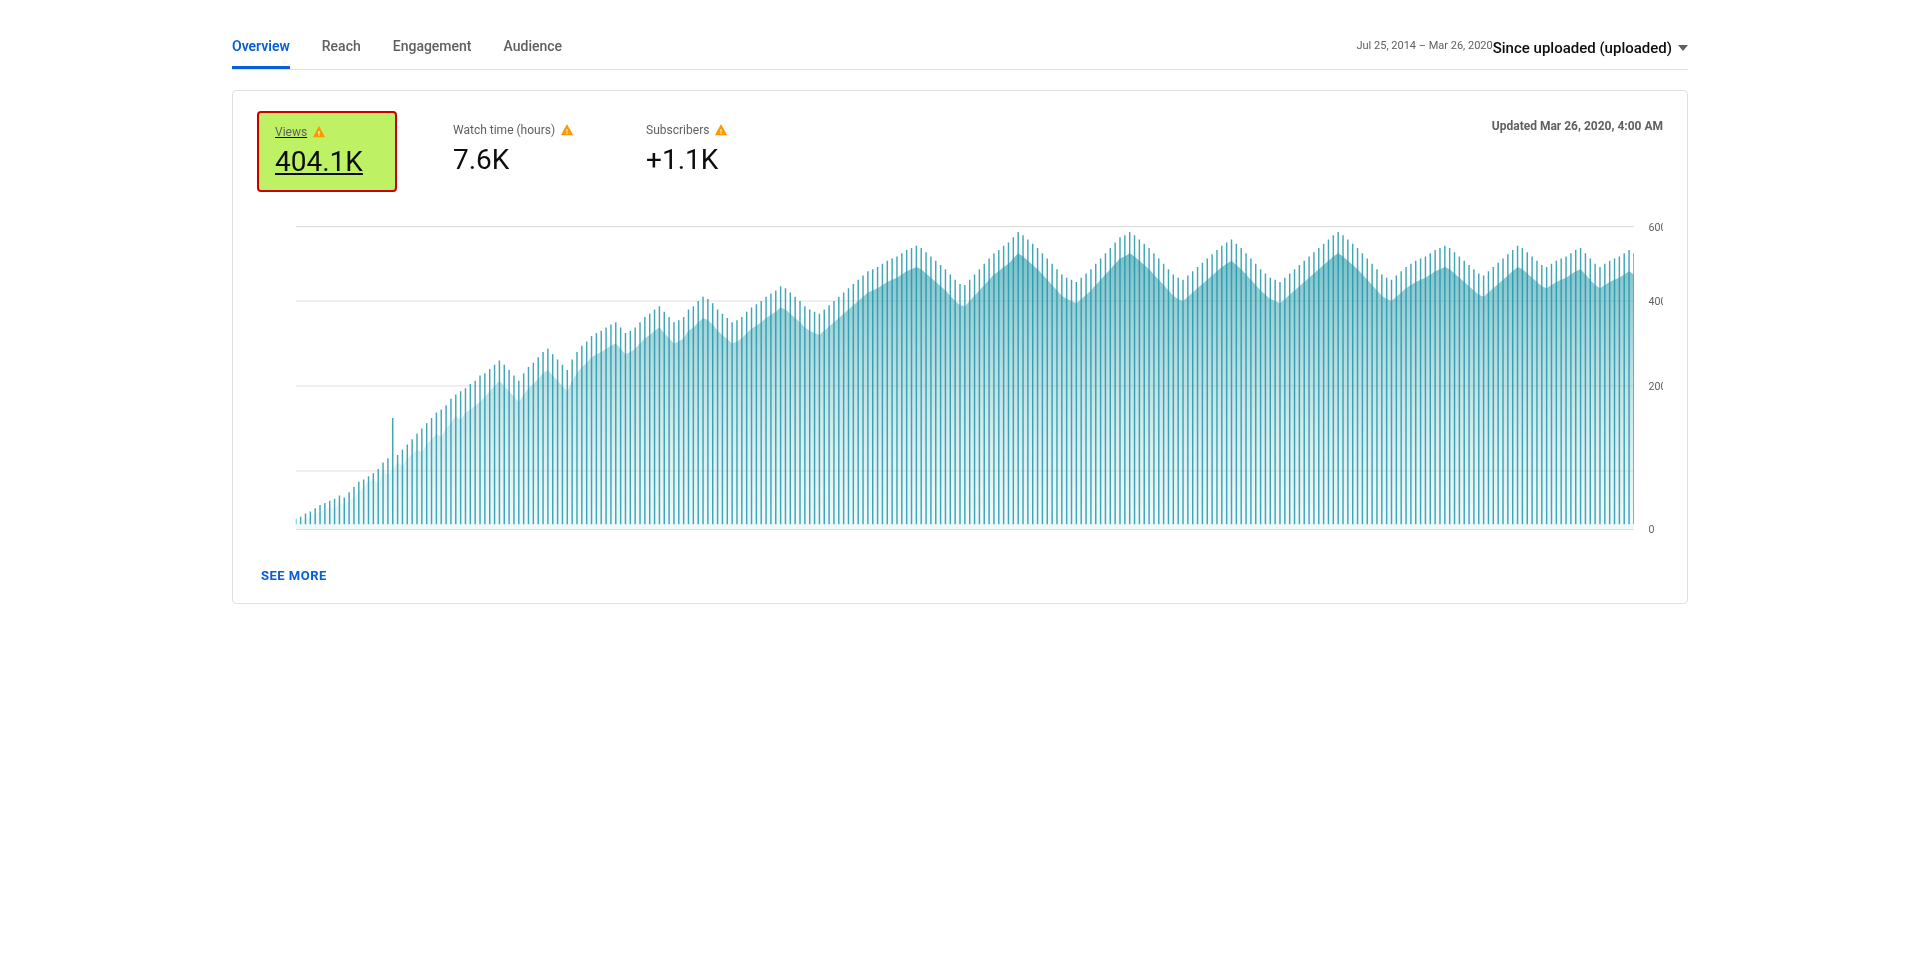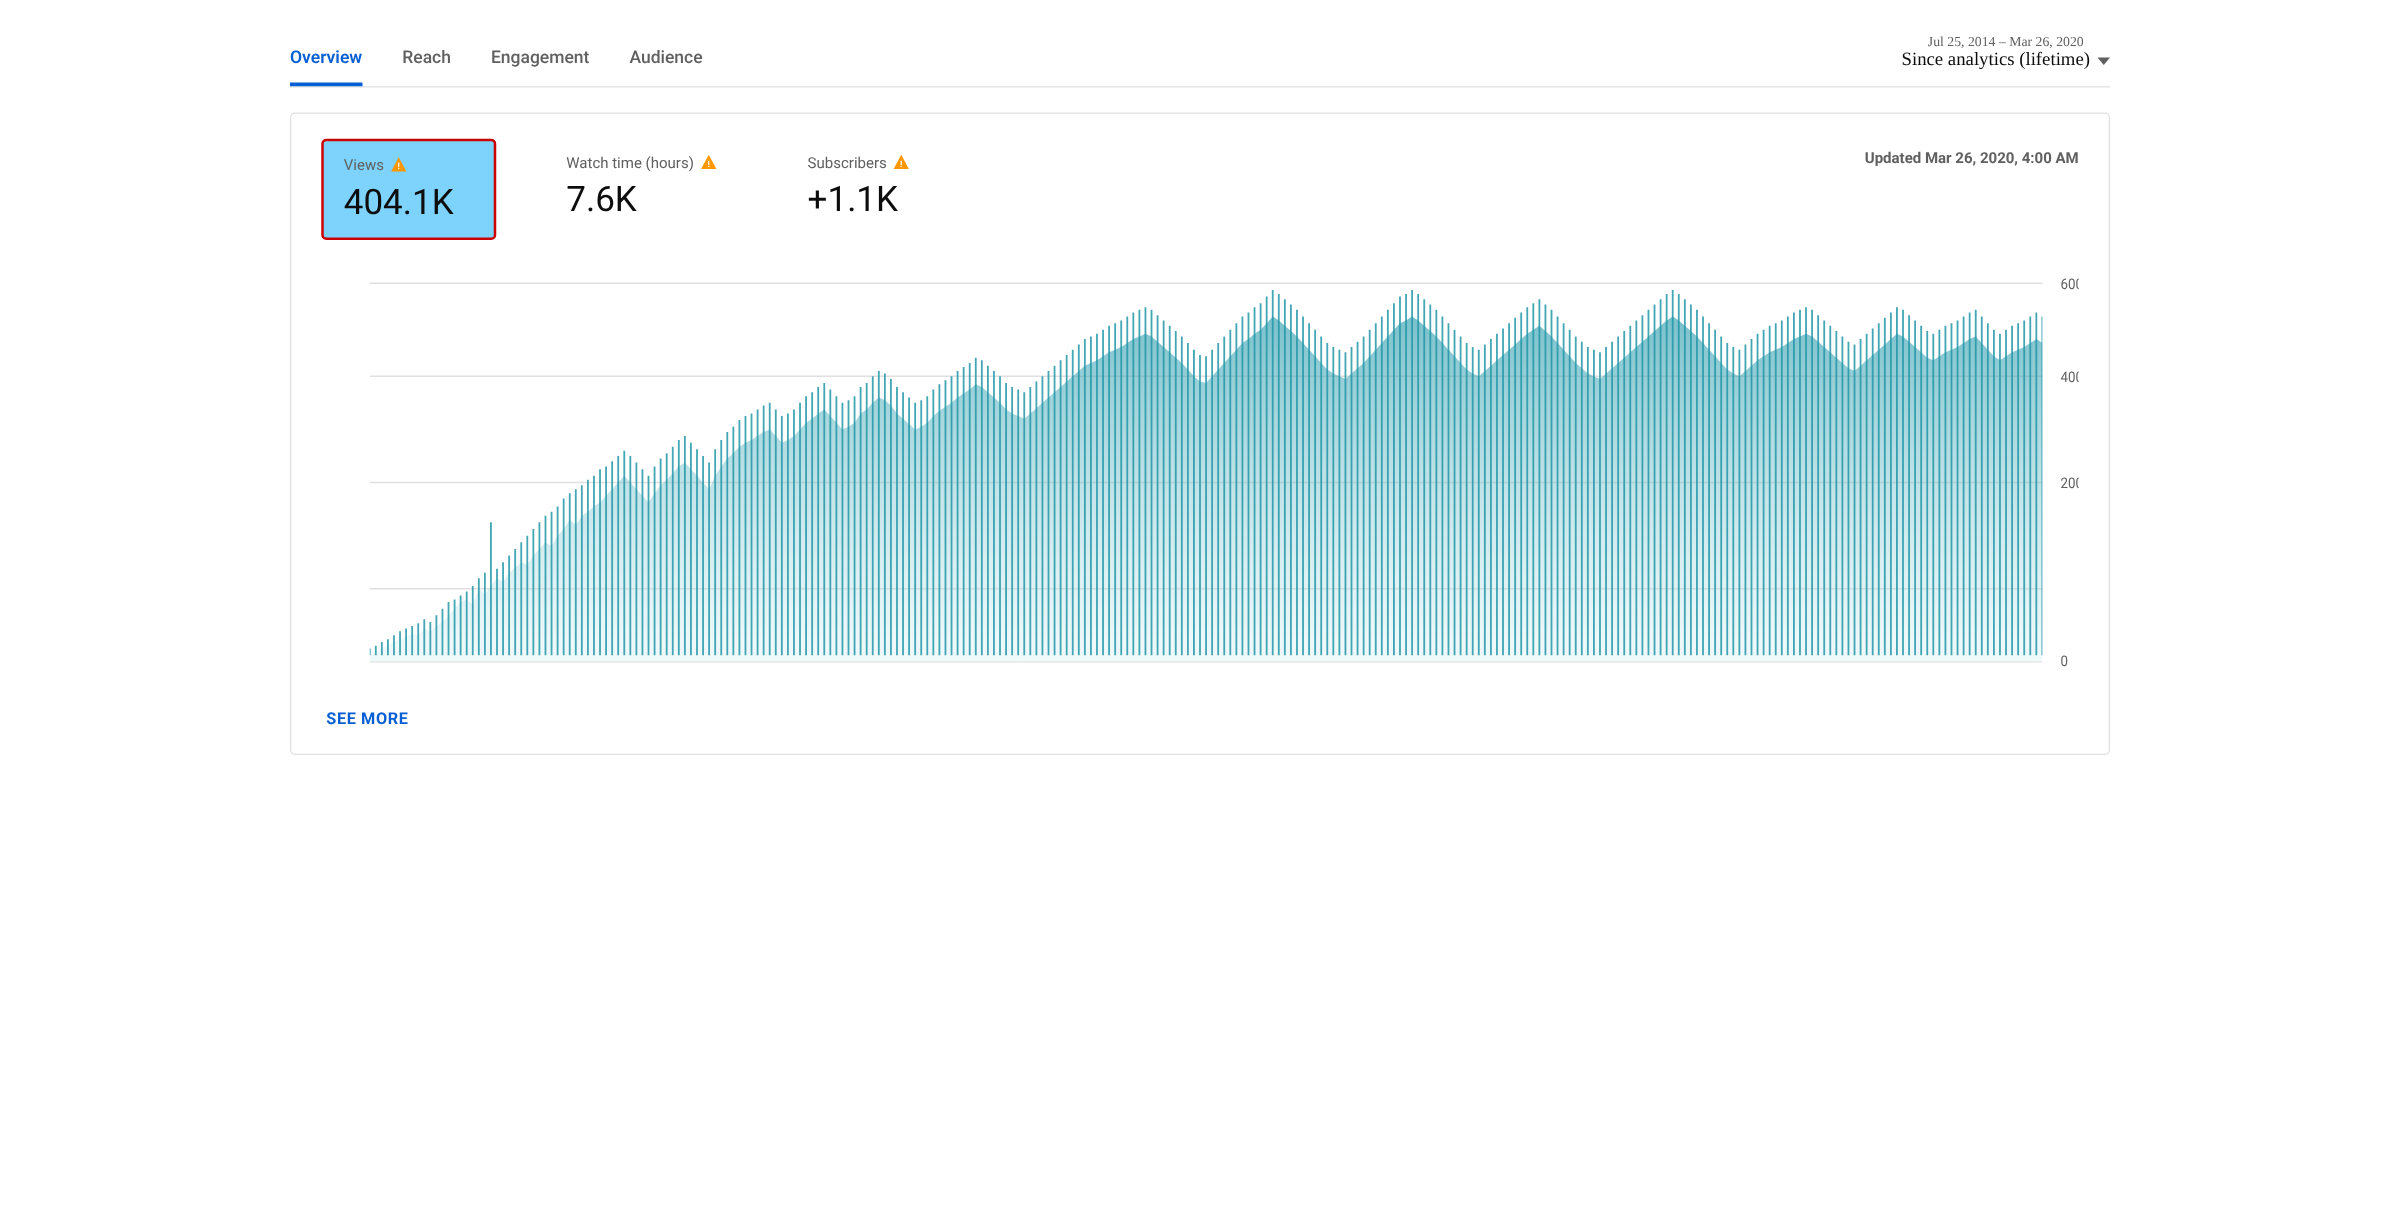--- a/index.html
+++ b/index.html
@@ -42,25 +42,24 @@
       position: relative;
       top: 0;
     }
     .tab.active {
       color: #065fd4;
       border-bottom: 3px solid #065fd4;
       font-weight: 600;
     }
     .date-range-selector {
       display: flex;
-      flex-direction: column;
-      align-items: center;
+      flex-direction: row;
+      align-items: flex-start;
       padding-bottom: 12px;
       cursor: pointer;
-      font-family: Liberation Serif, serif;
     }
     .date-range-label {
       font-size: 11px;
       color: #606060;
     }
     .date-range-value {
       font-size: 15px;
       font-weight: 500;
       color: #0d0d0d;
       display: flex;
@@ -90,22 +89,23 @@
     .metrics-left {
       display: flex;
       gap: 40px;
     }
     .metric-item {
       padding: 12px 16px;
       border-radius: 4px;
       min-width: 140px;
     }
     .metric-item.selected {
-      background: #7dd3fc;
+      background: #bef264;
       border: 2px solid #cc0000;
+      text-decoration: underline;
     }
     .metric-label {
       font-size: 12px;
       color: #606060;
       display: flex;
       align-items: center;
       gap: 5px;
       margin-bottom: 6px;
     }
     .metric-value {
@@ -175,21 +175,21 @@
         <span>Engagement</span>
       </div>
       <div class="tab">
         <span>Audience</span>
       </div>
     </div>
 
     <div class="date-range-selector">
       <span class="date-range-label">Jul 25, 2014 – Mar 26, 2020</span>
       <div class="date-range-value">
-        <span>Since analytics (lifetime)</span>
+        <span>Since uploaded (uploaded)</span>
         <span class="chevron-down"></span>
       </div>
     </div>
   </div>
 
   <div class="analytics-card">
     <div class="metrics-row">
       <div class="metrics-left">
 
         <div class="metric-item selected">

